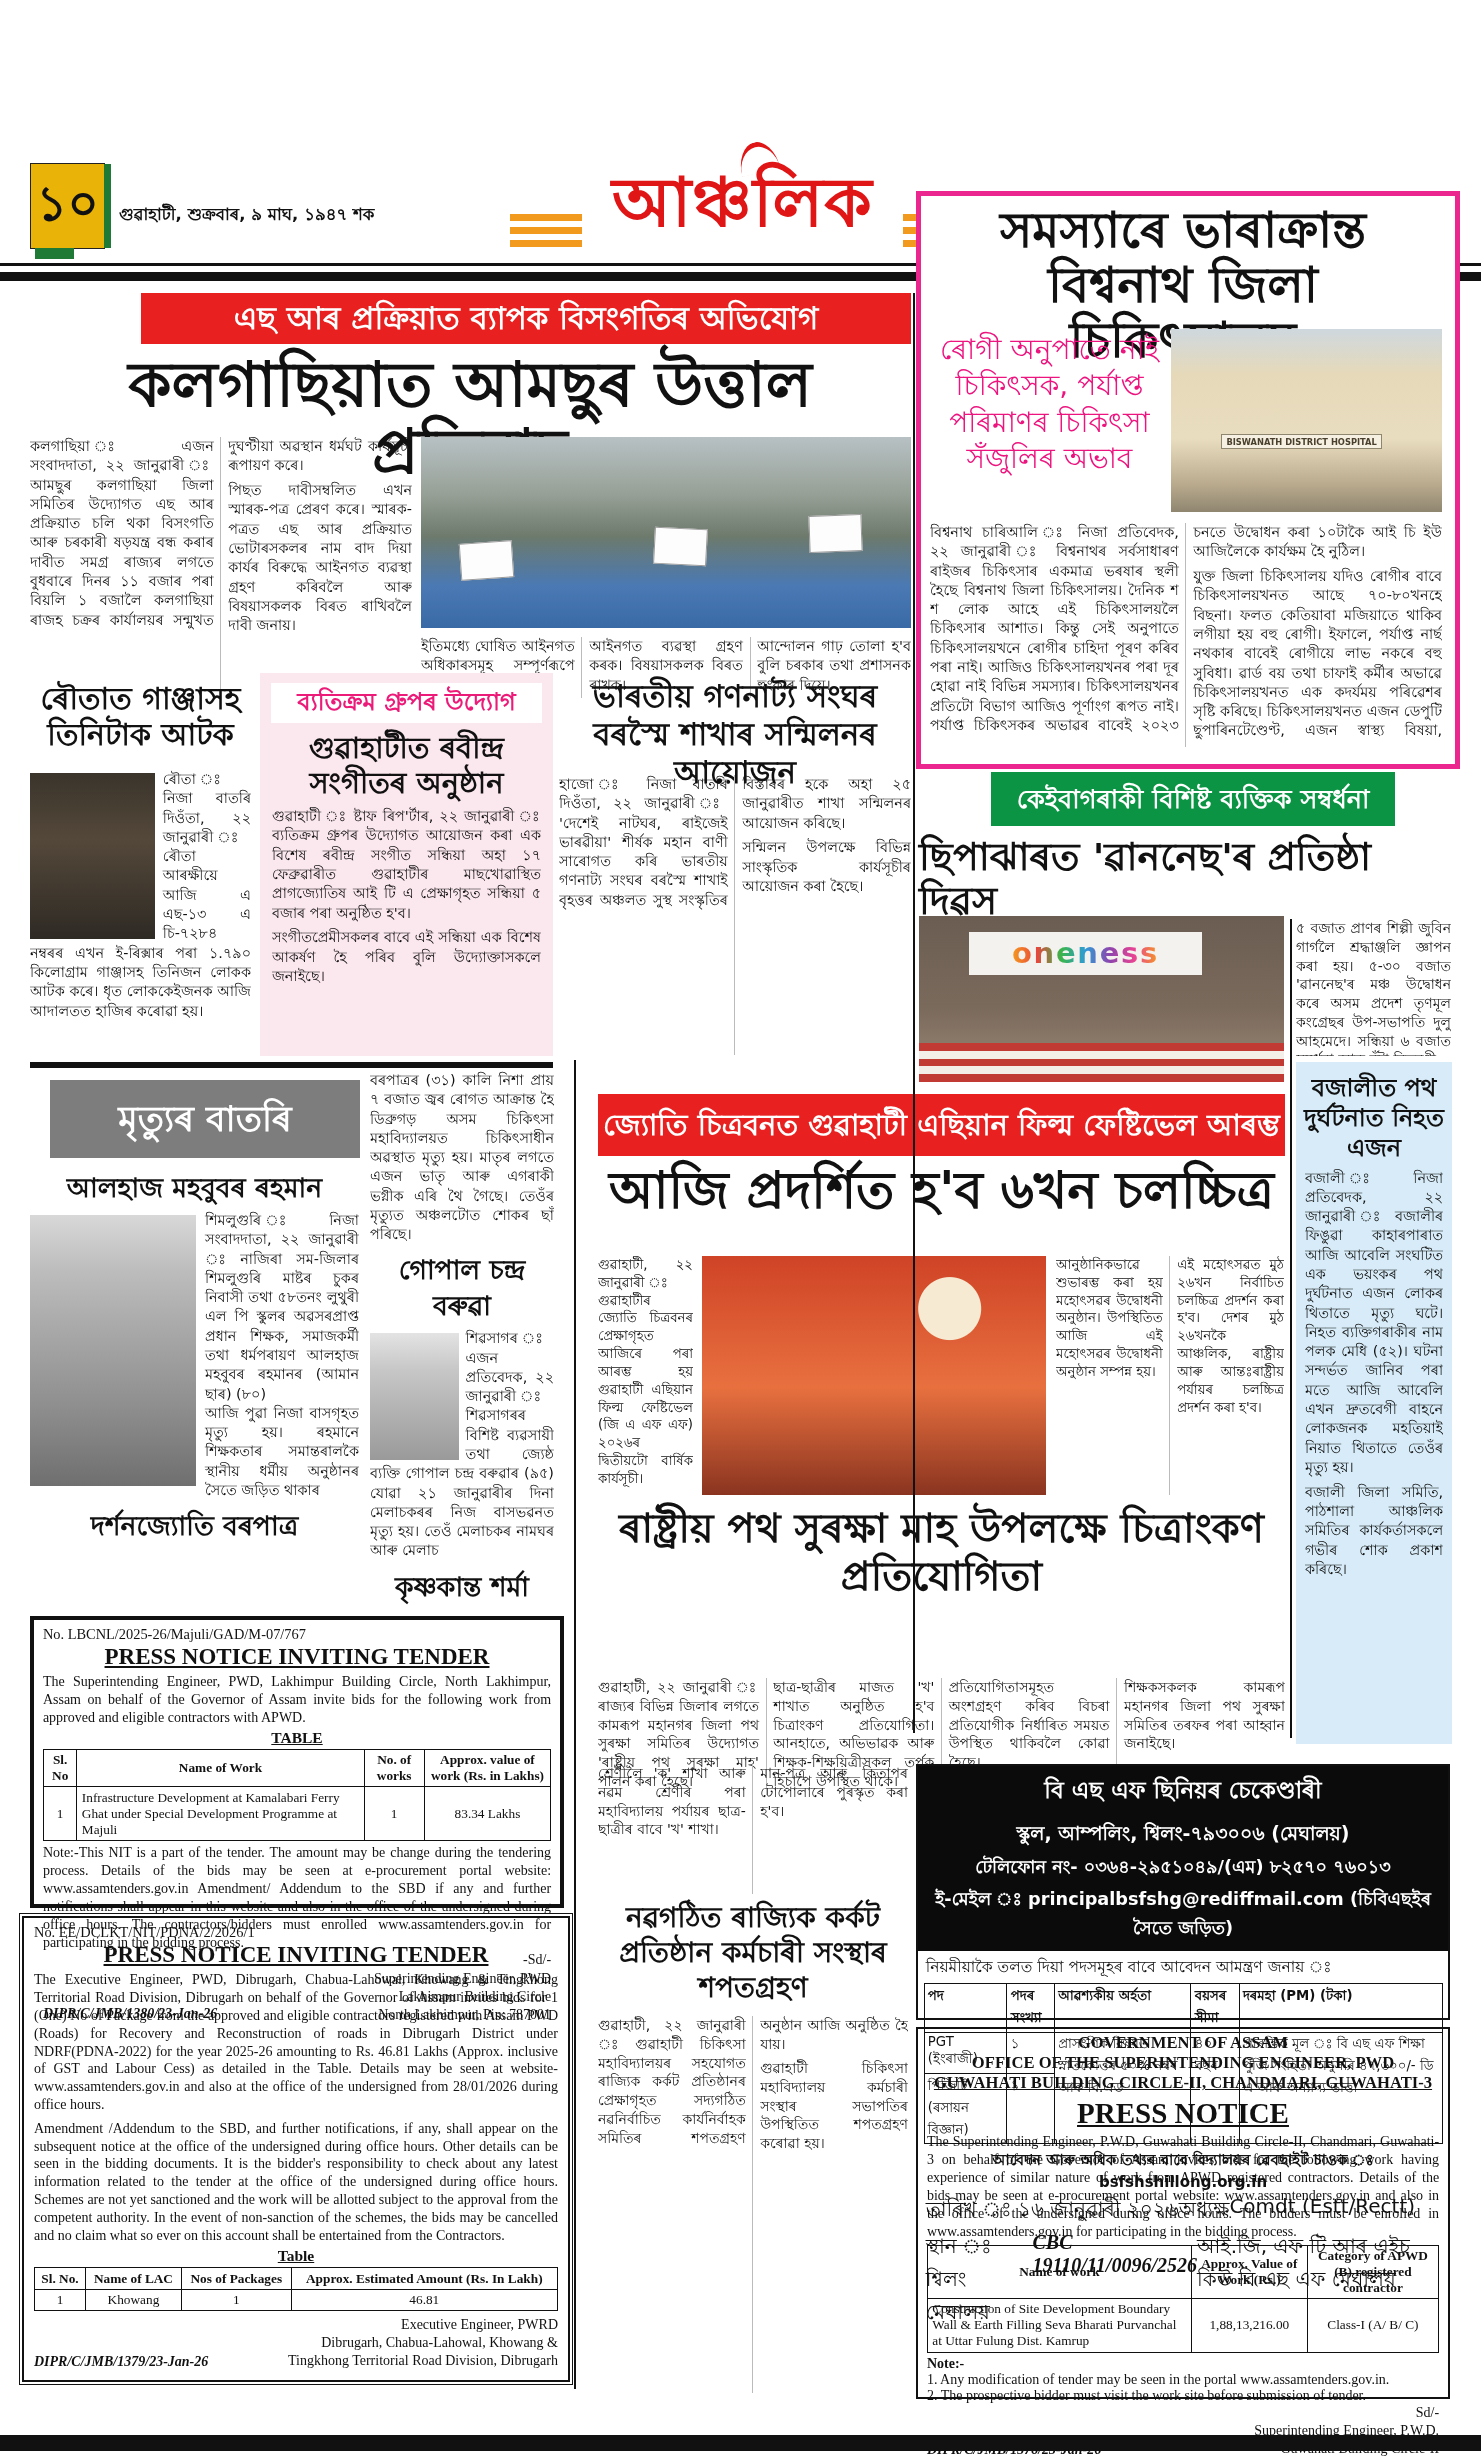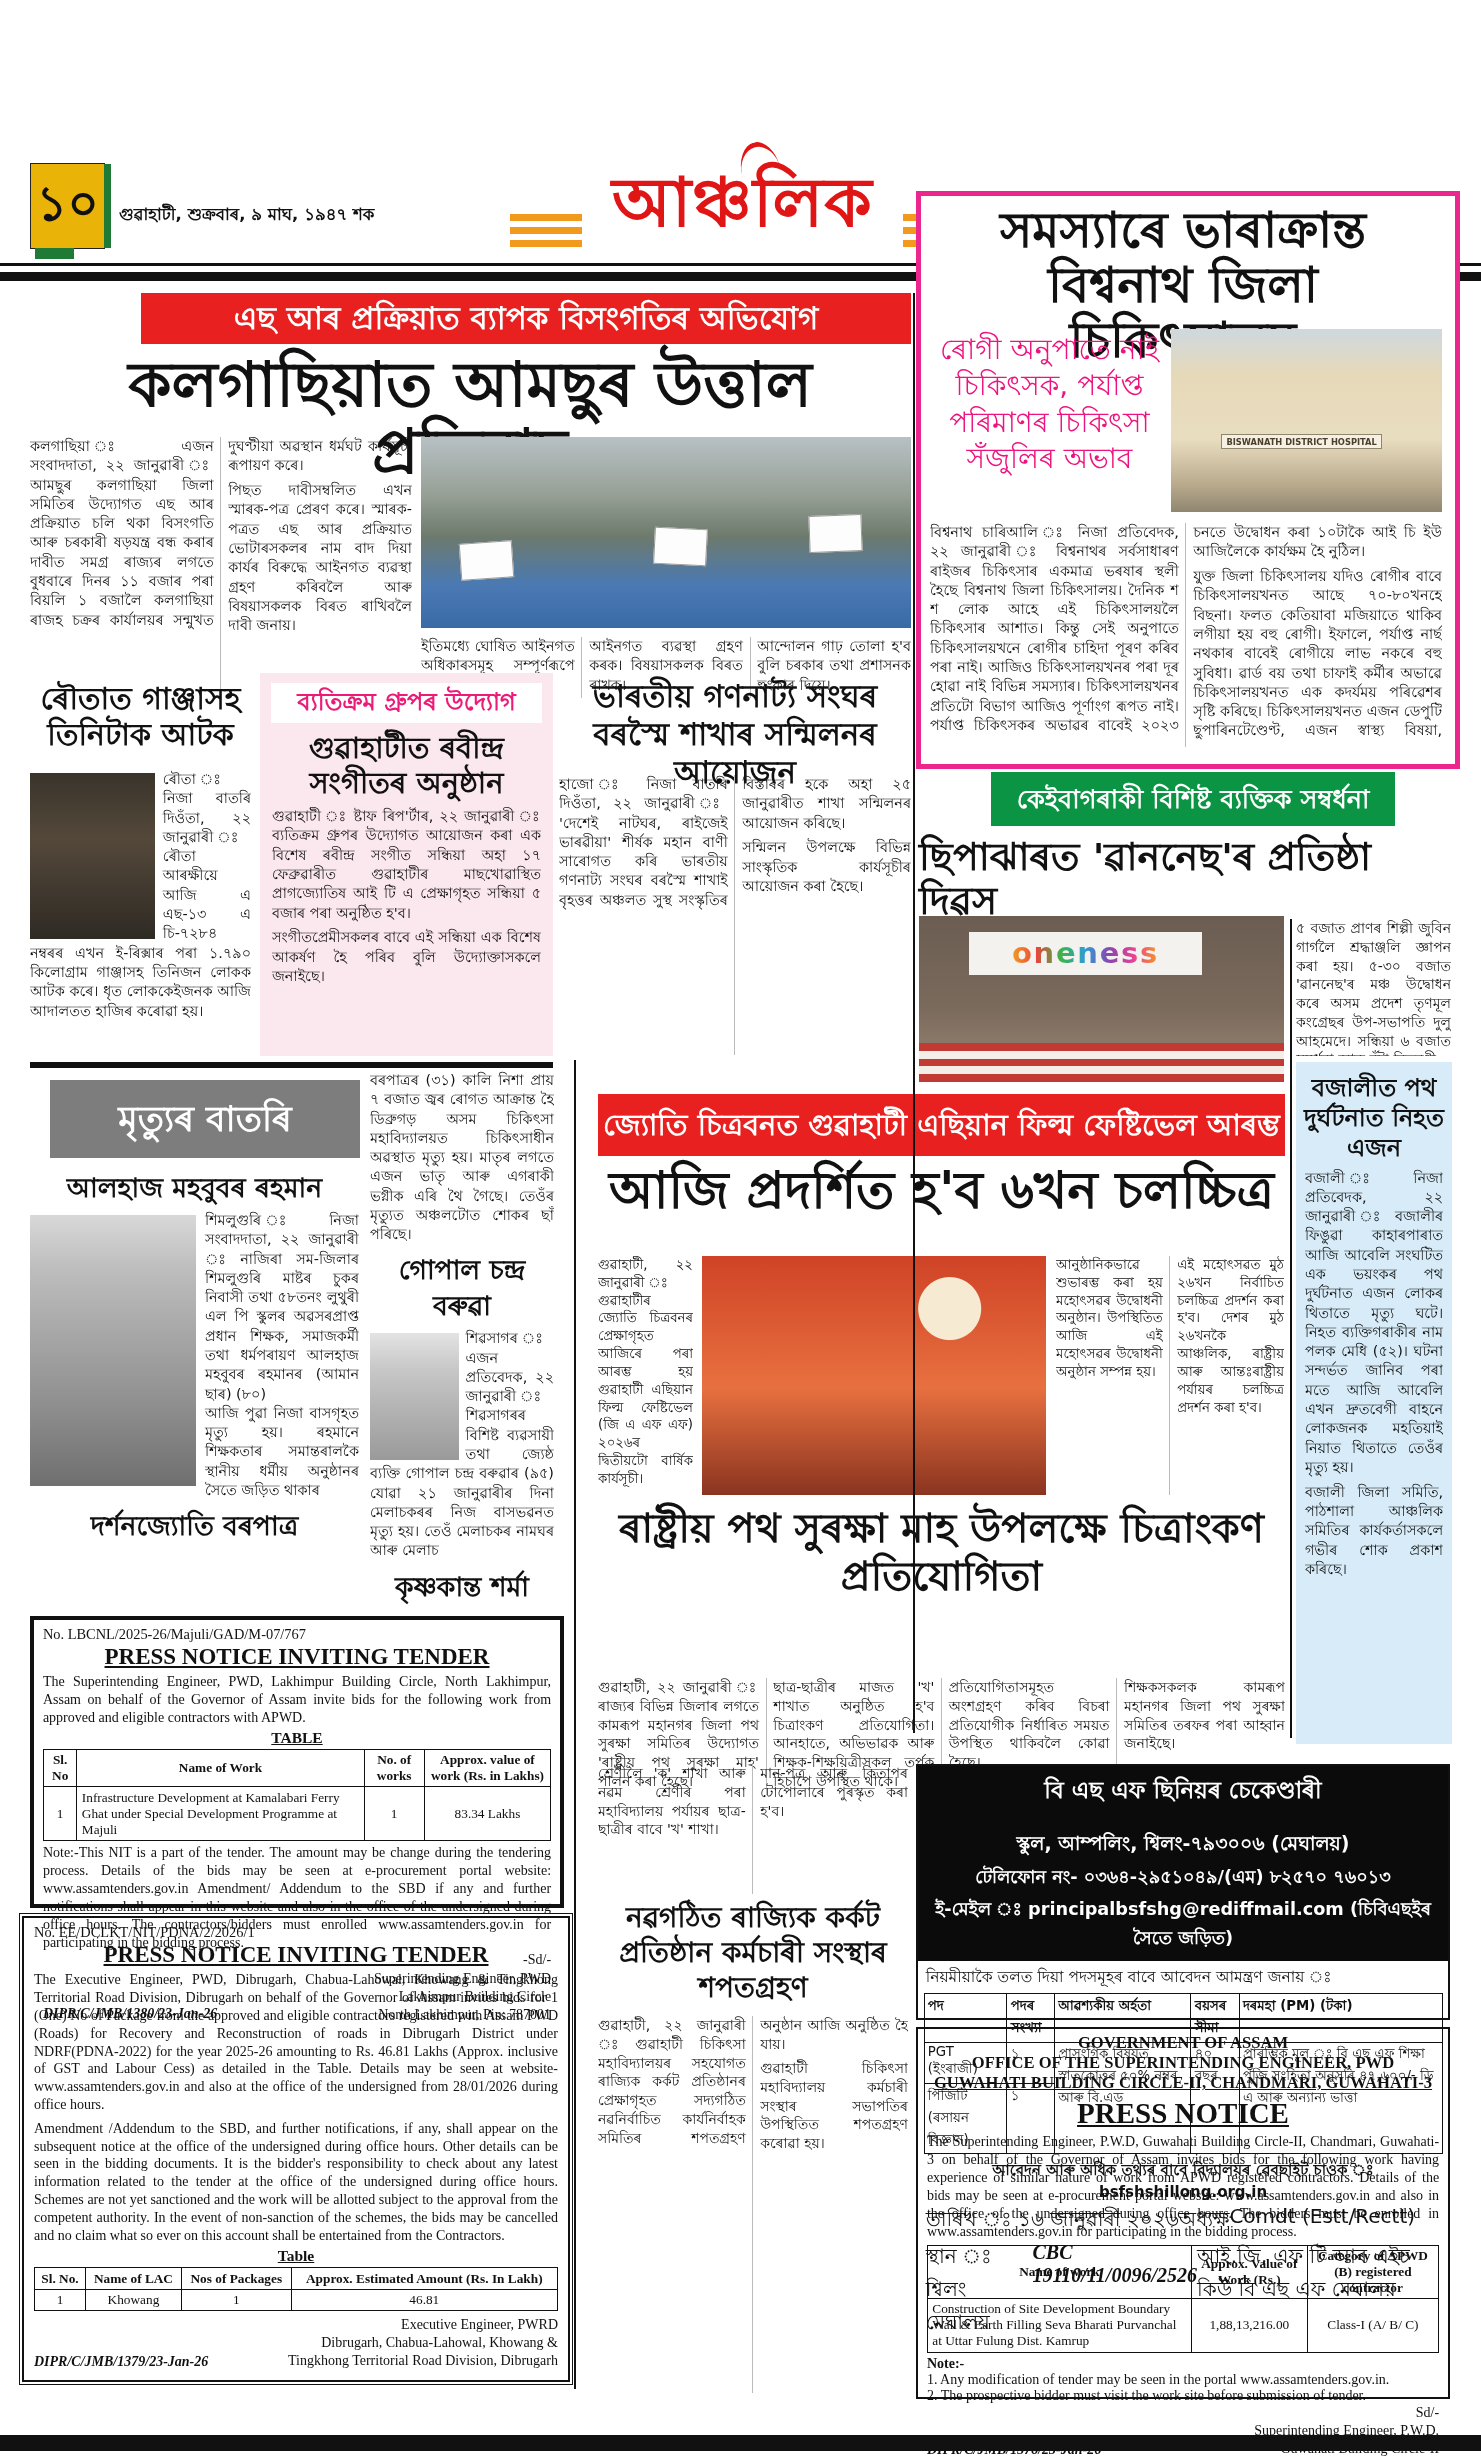--- a/index.html
+++ b/index.html
@@ -93,21 +93,21 @@
   .t-table-title{font-size:15.5px;font-weight:bold;text-align:center;text-decoration:underline;font-family:"Liberation Serif",serif;margin:2.2px 0;}
   table.ntable{border-collapse:collapse;width:100%;font-family:"Liberation Serif",serif;font-size:13.3px;}
   table.ntable th,table.ntable td{border:1.1px solid #111;padding:2.2px 4.4px;text-align:center;}
   table.ntable td.lft{text-align:left;}
   .t-sign{font-size:14px;text-align:right;font-family:"Liberation Serif",serif;line-height:1.3;}
   .t-dipr{font-size:14px;font-weight:bold;font-style:italic;font-family:"Liberation Serif",serif;}
   
   .bsf{left:916px;top:1764px;width:534px;height:256px;border:2.2px solid #111;box-sizing:border-box;background:#fff;}
   .bsf-head{background:#0b0b0b;color:#fff;text-align:center;padding:5.5px 3.3px 6.6px 3.3px;}
   .bsf-h1{font-size:23px;font-weight:bold;}
-  .bsf-h2{font-size:19px;font-weight:bold;margin-top:18px;}
+  .bsf-h2{font-size:19px;font-weight:bold;margin-top:8px;}
   .bsf-h3{font-size:17.7px;font-weight:bold;margin-top:3.3px;}
   .bsf-invite{font-size:15.5px;padding:4.4px 7.8px 2.2px 7.8px;}
   table.bsf-table{border-collapse:collapse;width:calc(100% - 11px);margin:0 5.5px;font-size:13.3px;}
   table.bsf-table th,table.bsf-table td{border:1.1px solid #111;padding:1.7px 3.3px;text-align:left;vertical-align:top;}
   .bsf-web{font-size:15px;text-align:center;padding:3.3px 5.5px 1.1px 5.5px;font-weight:bold;}
   .bsf-foot{display:flex;justify-content:flex-start;font-size:20px;padding:2.2px 7.8px;}
   
   .govt{left:916px;top:2027px;width:534px;height:372px;border:2.8px solid #111;box-sizing:border-box;padding:4.4px 8.9px;}
   .g-org{font-size:16.6px;font-weight:bold;text-align:center;font-family:"Liberation Serif",serif;}
   .g-org.u{text-decoration:underline;}

